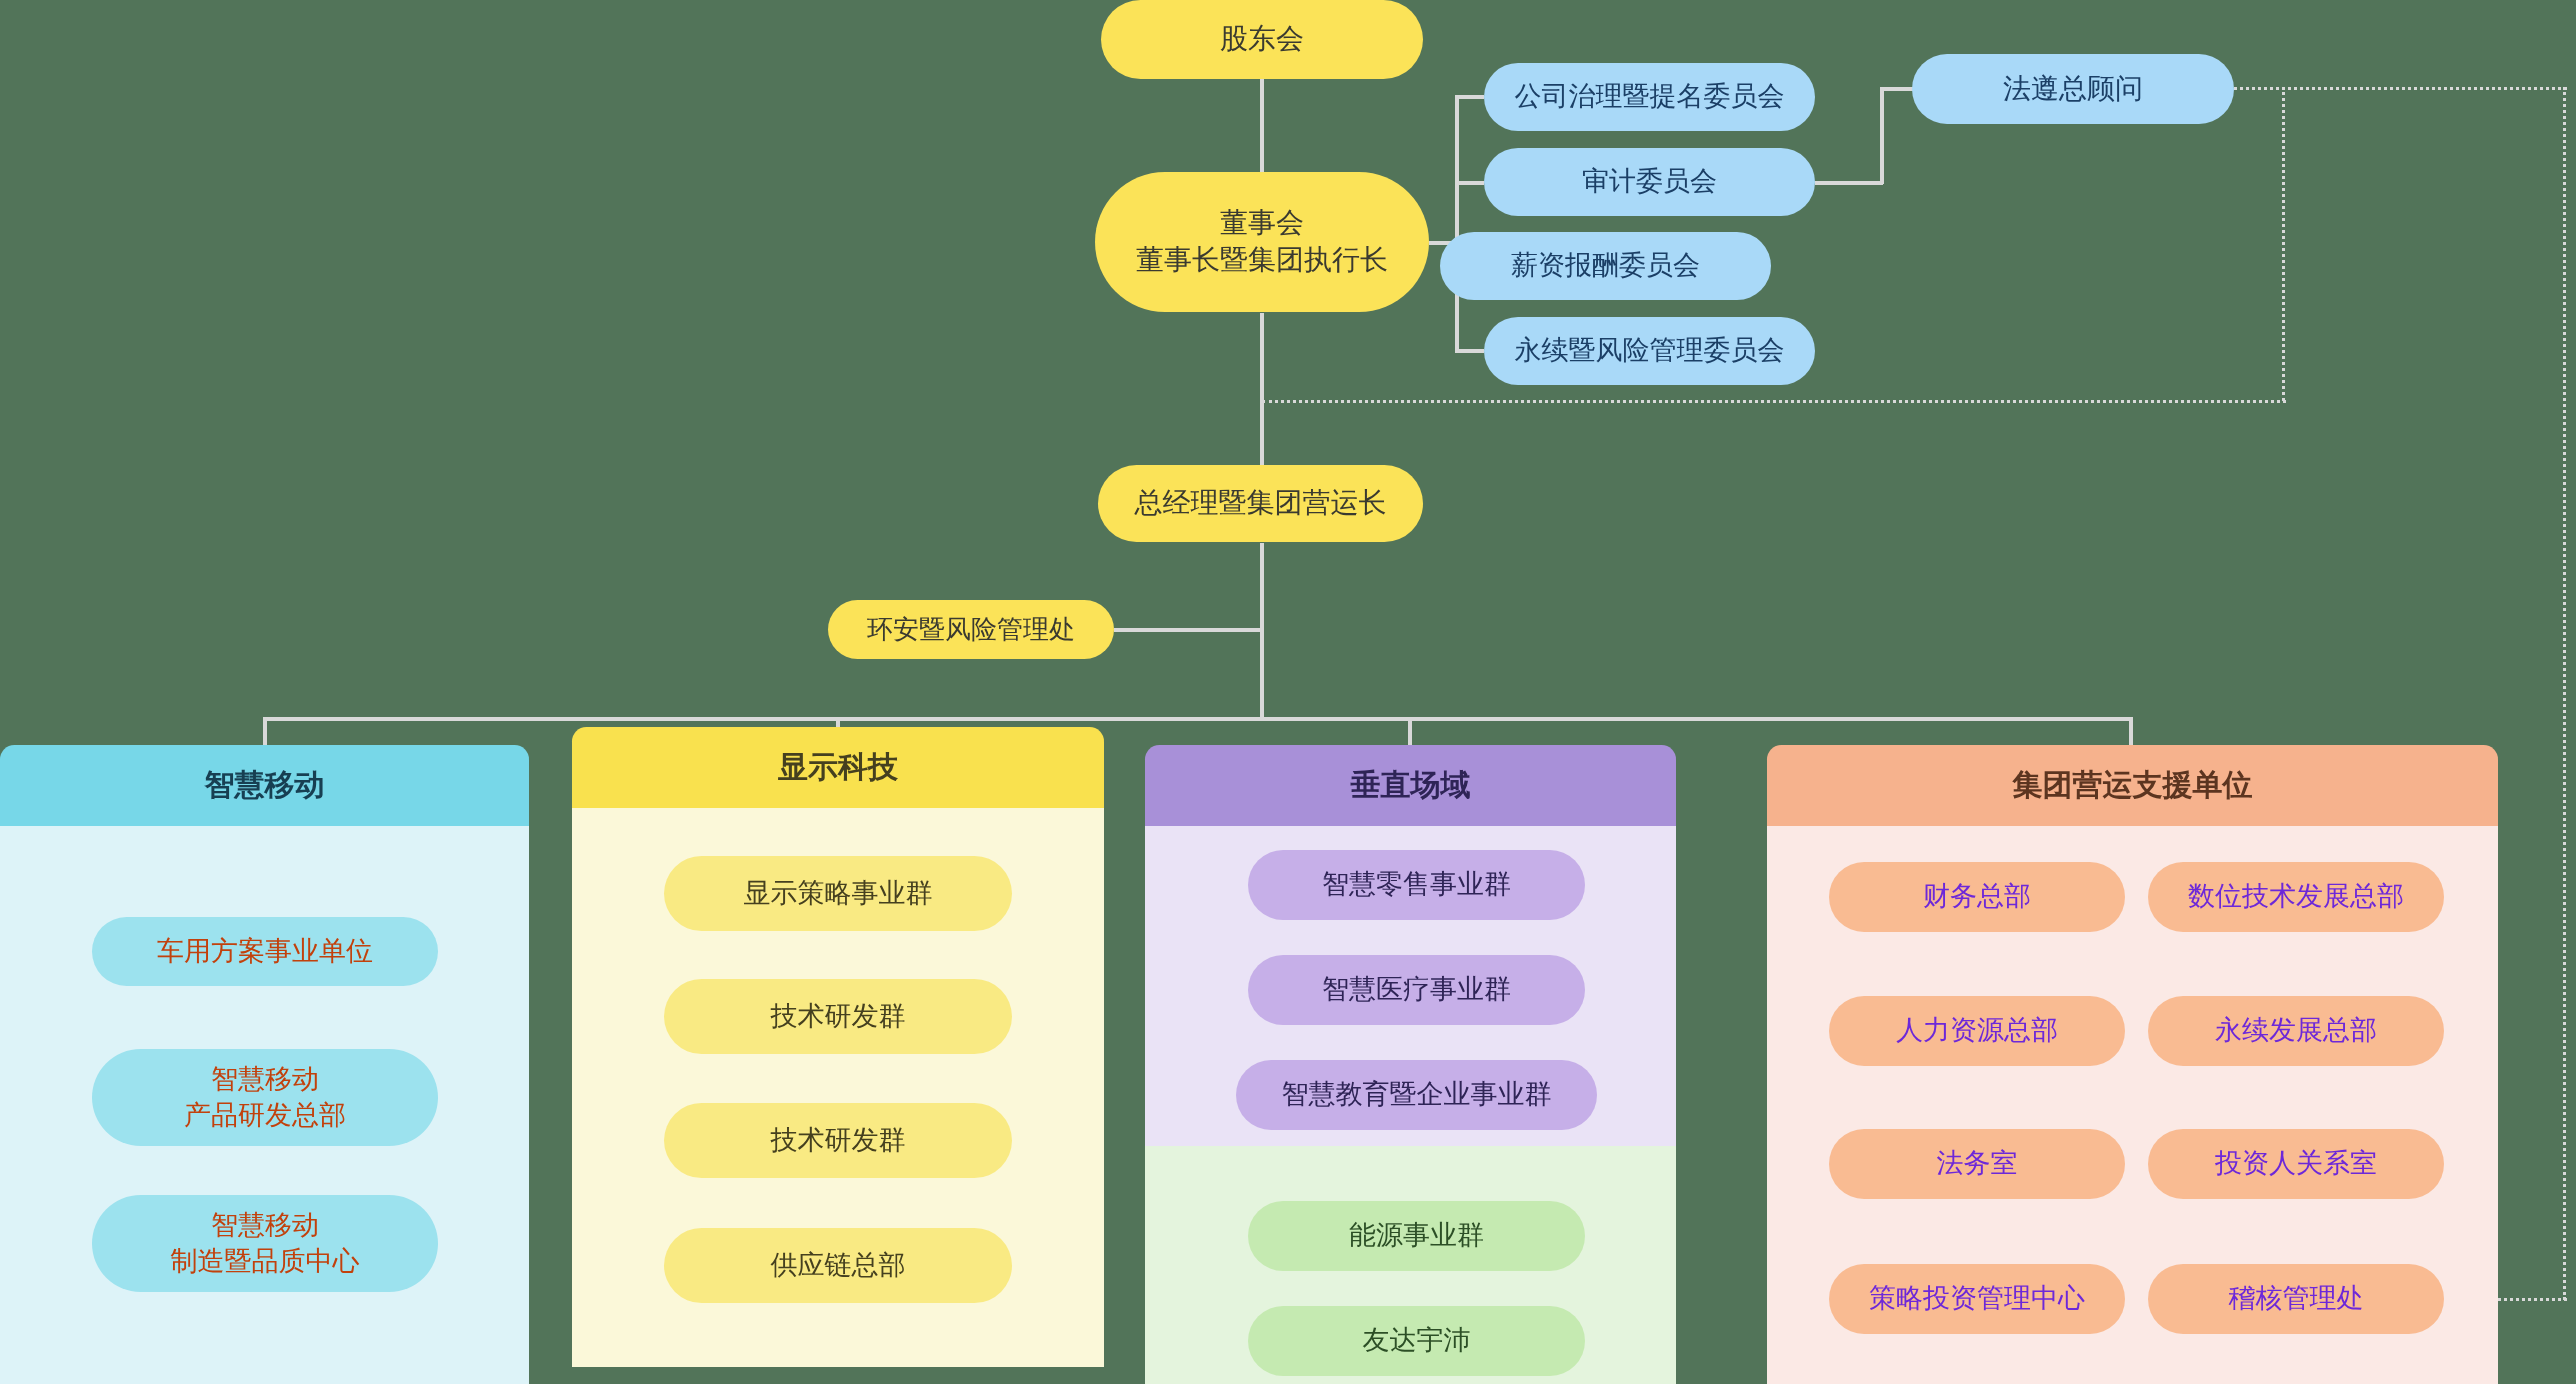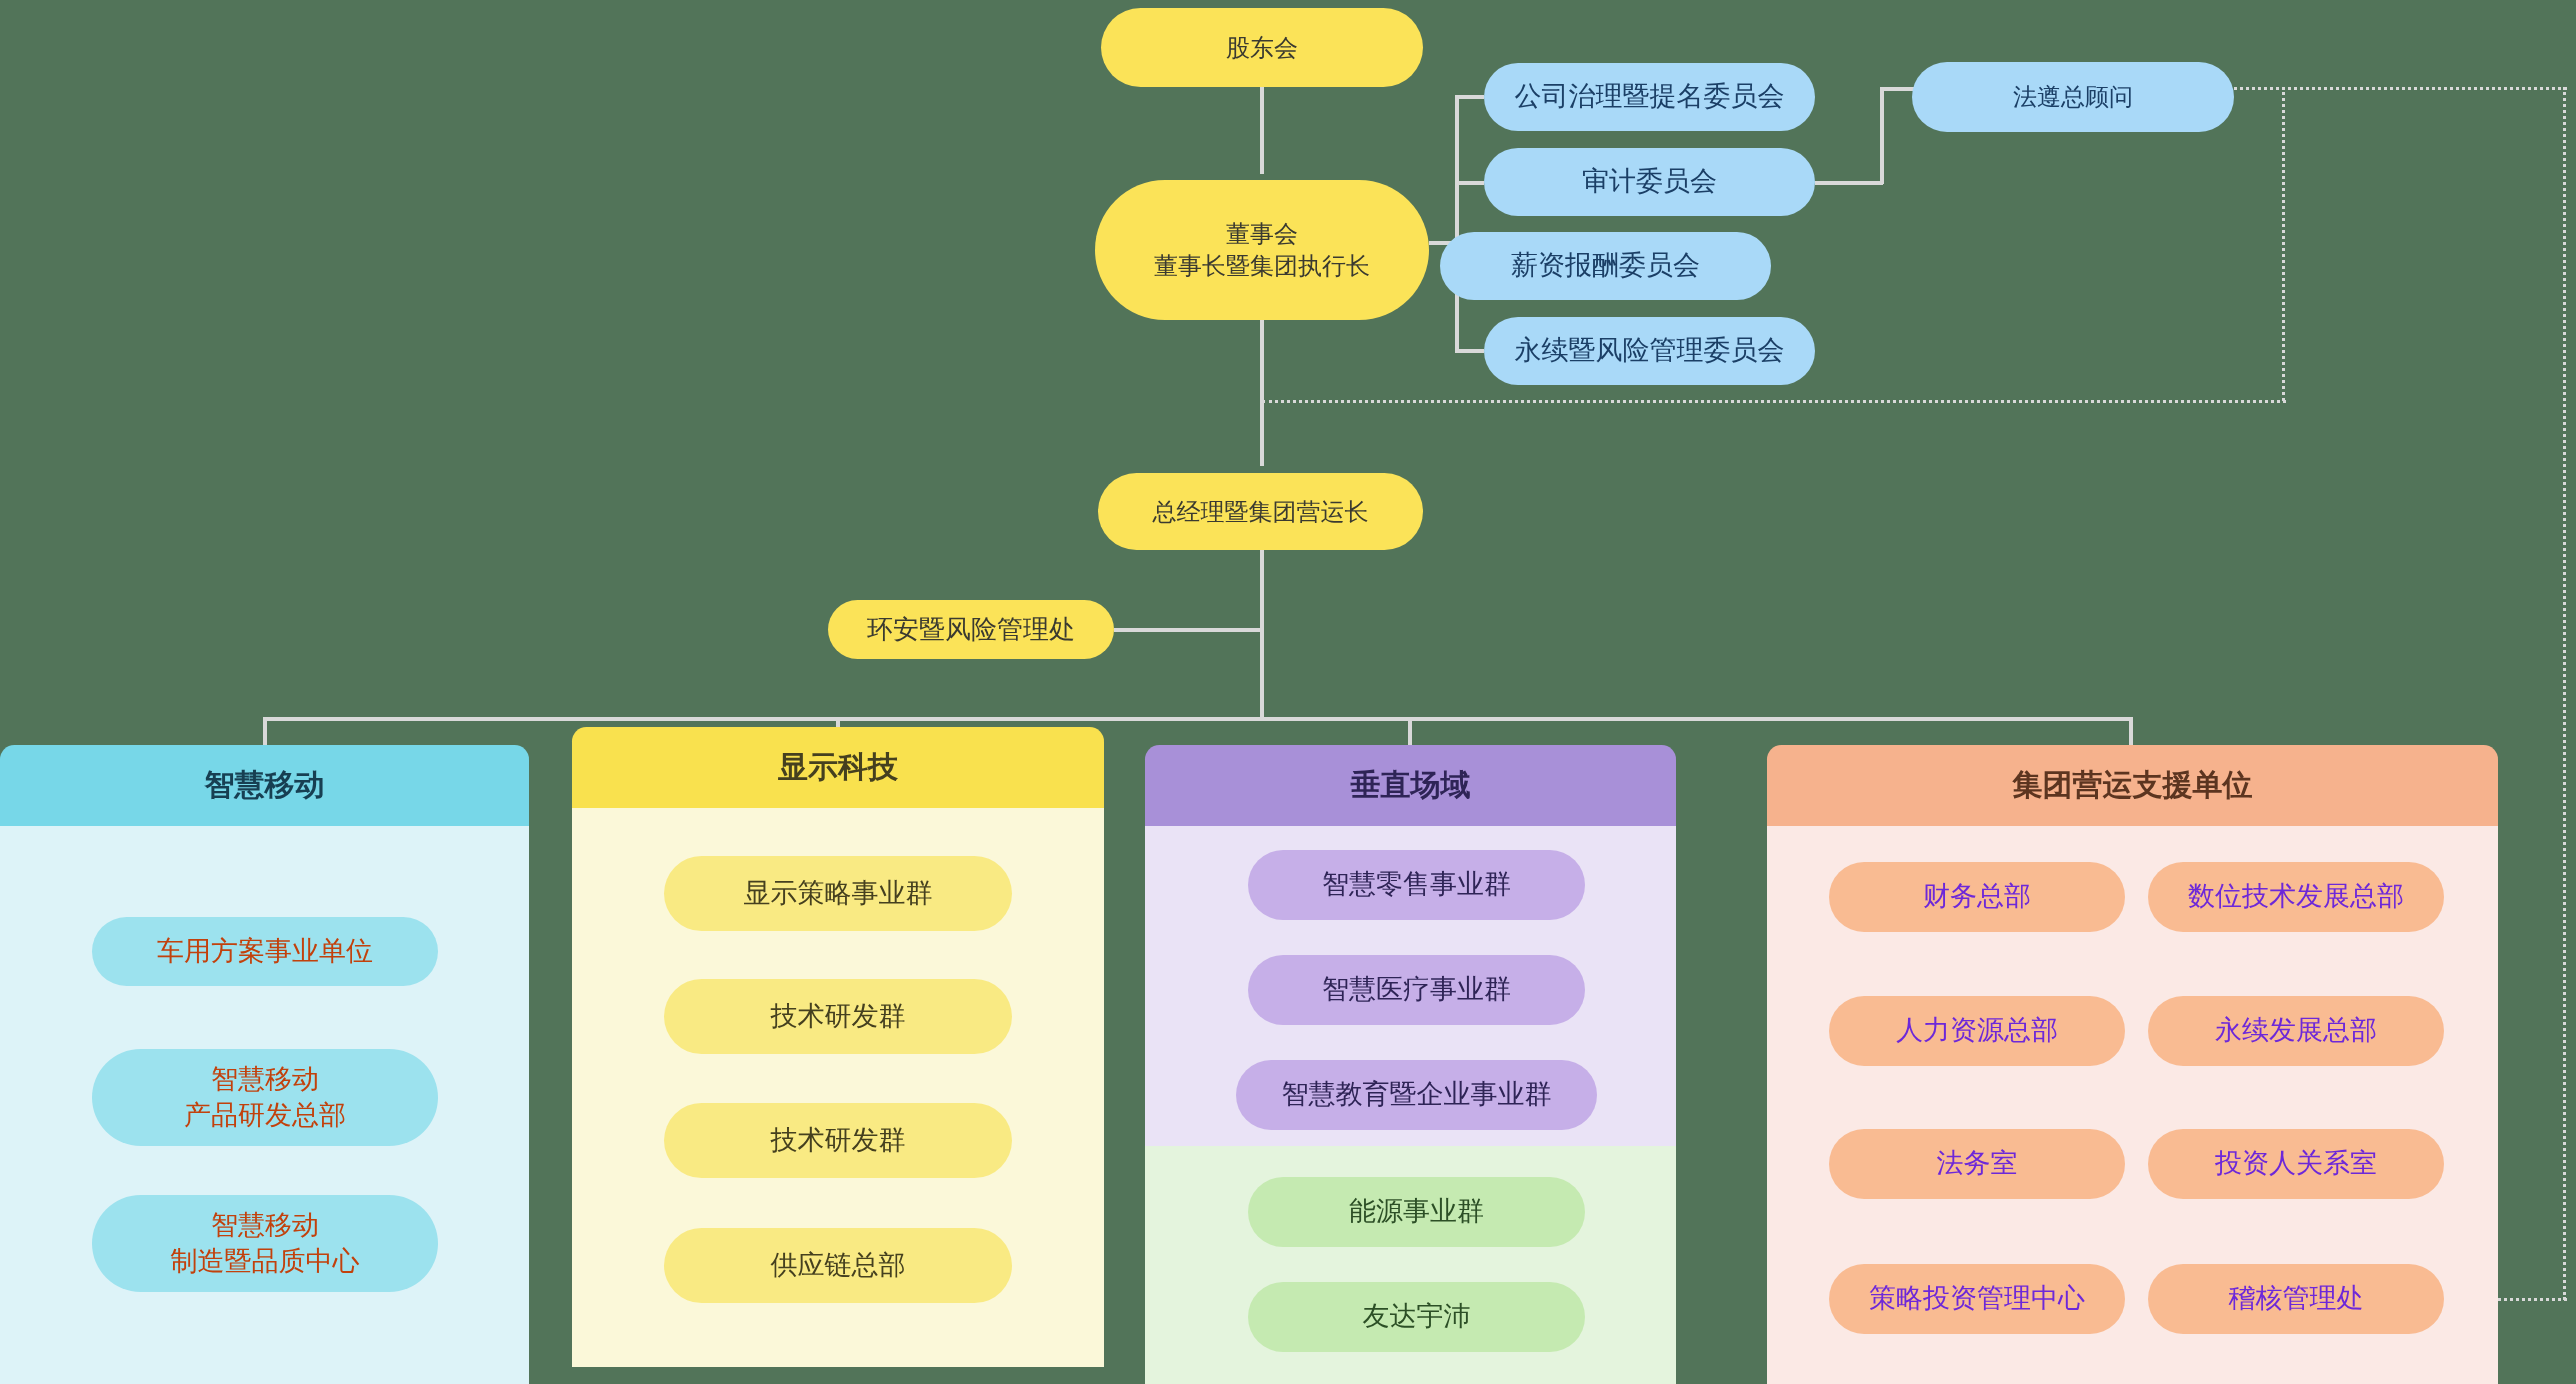--- a/index.html
+++ b/index.html
@@ -50,27 +50,27 @@
 
   .yellow-h { background: #f9e14e; color: #45401f; }
   .yellow-b { background: #fbf8d9; }
   .yellow-p { background: #f9ea83; color: #45401f; }
 
   .purple-h { background: #a890d8; color: #2e2456; }
   .purple-b { background: #eae3f6; }
   .purple-p { background: #c6afe8; color: #2e2456; }
 
   .green-b  { background: #e4f4dd; position: absolute; left: 0; right: 0; }
-  .green-p  { background: #c5eab1; color: #2c4f26; }
+  .green-p  { background: #c5eab1; color: #2c4f26; margin-top: 24px; }
 
   .orange-h { background: #f6b28d; color: #5c3520; }
   .orange-b { background: #fbe9e5; }
   .orange-p { background: #f9bb92; color: #6d28d9; }
 
-  .fs31 { font-size: 24px; margin-top: 8px; }
+  .fs31 { font-size: 28px; }
   .fs29 { font-size: 26px; }
 </style>
 </head>
 <body>
 
 <div class="canvas">
 
   <div class="ln" style="left:1260px;top:79px;width:3.6px;height:95px"></div>
   <div class="ln" style="left:1429px;top:241px;width:28px;height:3.6px"></div>
   <div class="ln" style="left:1455px;top:95px;width:3.6px;height:258px"></div>

